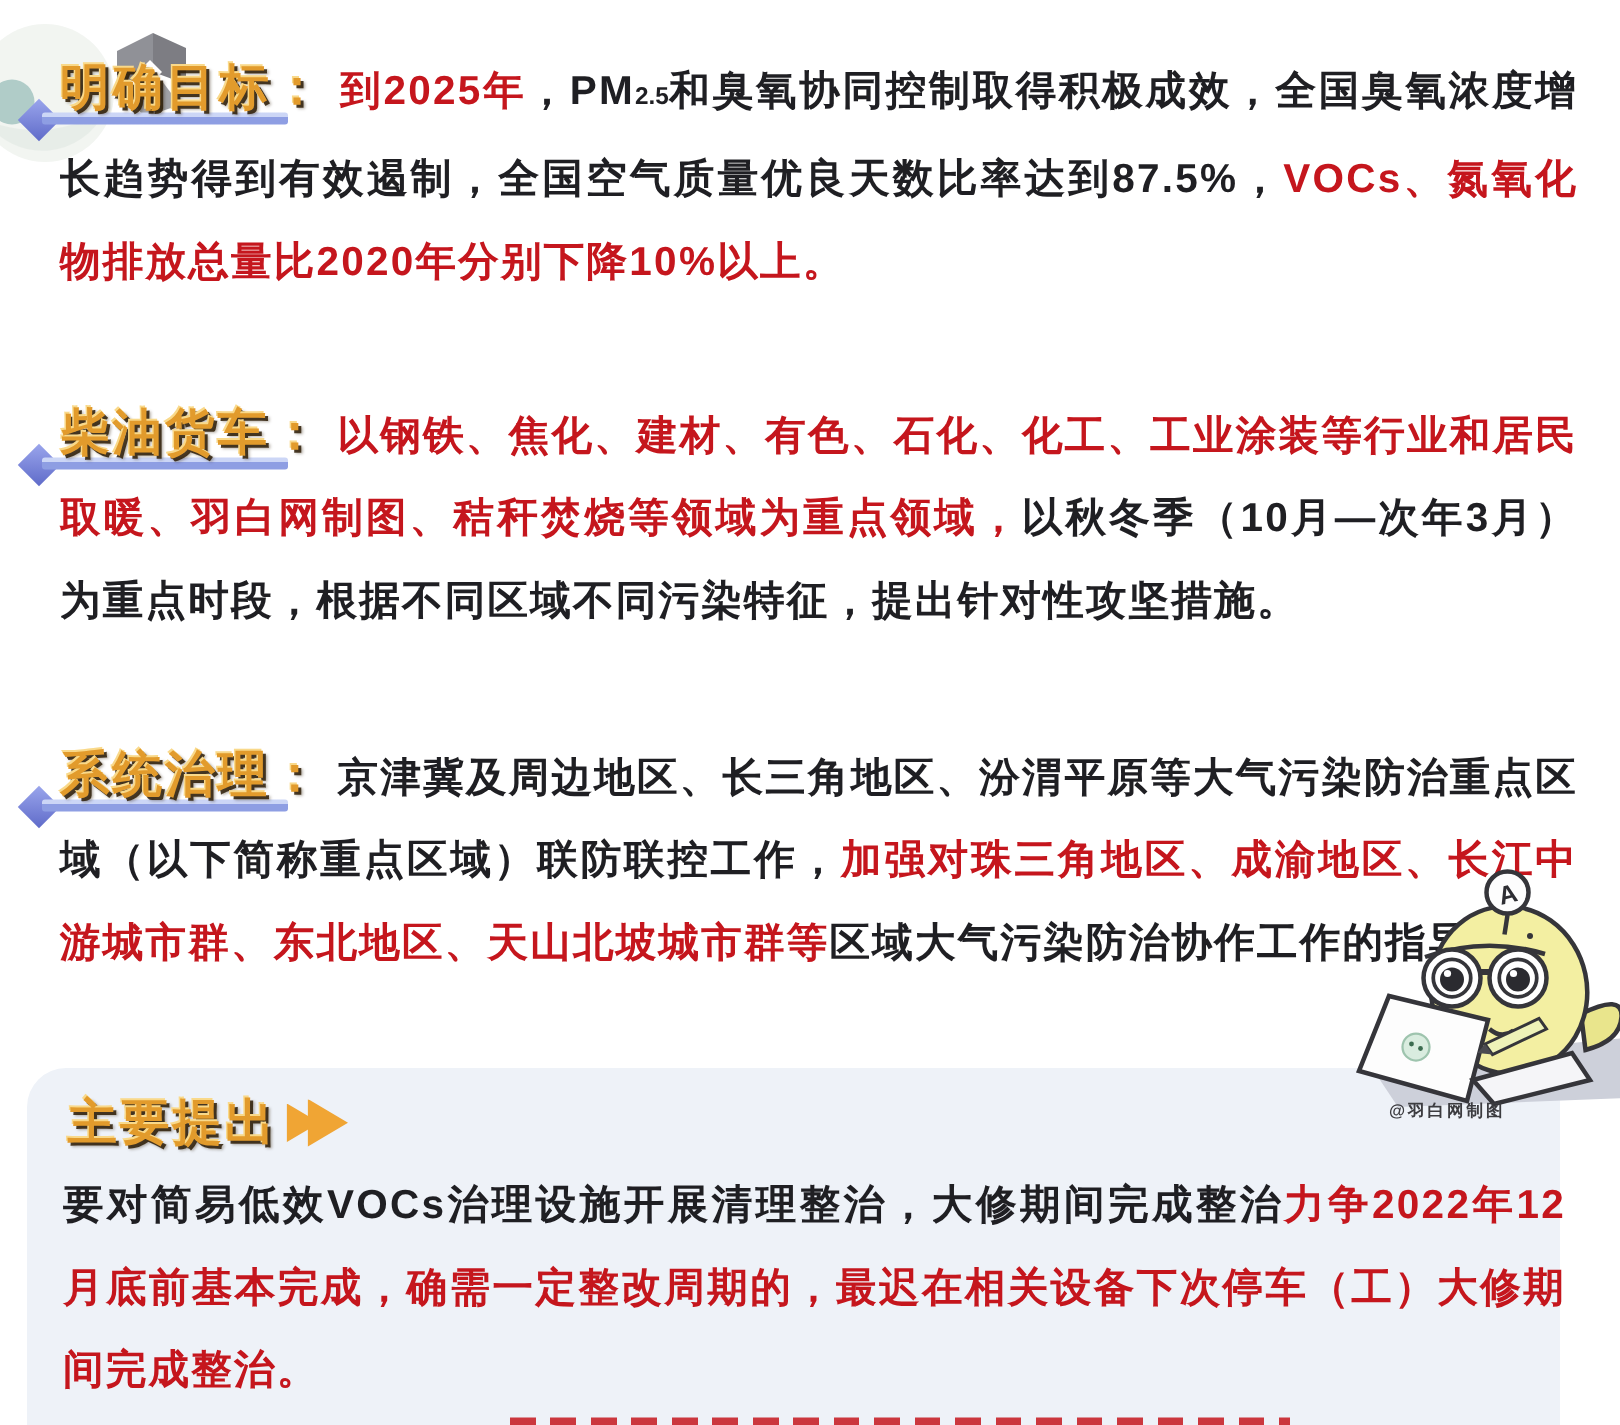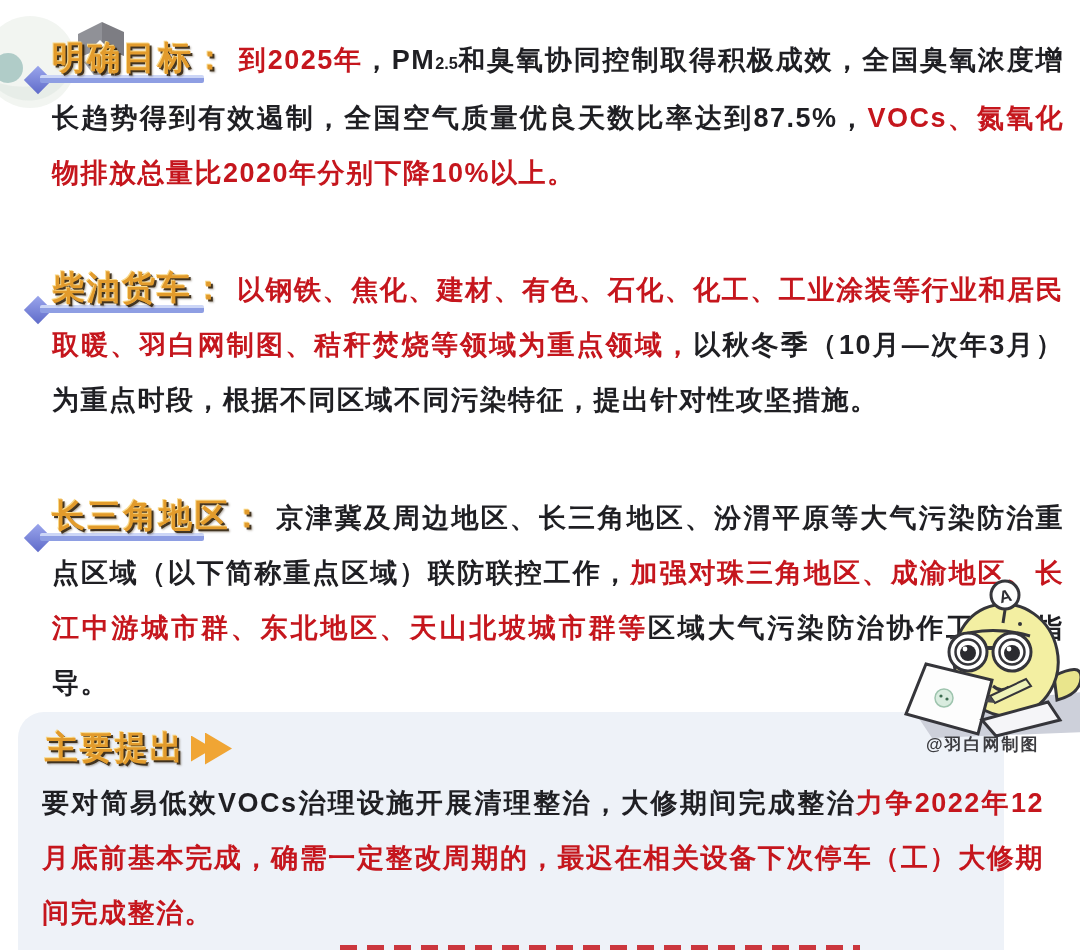--- a/index.html
+++ b/index.html
@@ -5,52 +5,52 @@
   :root{
     --red:#c5161d; --dark:#1f1f23; --gold:#e29b2c; --panel_bg:#eef2f8;
     --accent_bar:#8e9ee3; --accent_diamond:#7d88dd; --credit_gray:#3c3c40;
     --mascot_yellow:#f3efa2;
   }
   html,body{margin:0;padding:0;background:#ffffff;}
   .page{position:relative;width:1080px;height:950px;background:#ffffff;overflow:hidden;
         font-family:"Liberation Sans",sans-serif;font-weight:bold;}
 
   
-  .sec{position:absolute;left:52px;width:1012px;}
+  .sec{position:absolute;left:40px;width:1012px;}
   #sec0{top:30px}#sec1{top:260px}#sec2{top:488px}
   .para{position:relative;z-index:2;margin:0;font-size:27px;line-height:55px;
         letter-spacing:1.5px;text-align:justify;color:var(--dark);}
   .seg.red{color:var(--red);}
   .seg.dark{color:var(--dark);}
   .seg.small{font-size:.6em;letter-spacing:0;}
 
   .heading{font-size:33px;letter-spacing:2px;margin-right:10px;color:var(--gold);
            text-shadow:-1px -1px 0 #f9d98a,2px 2px 0 rgba(45,28,6,.85),3px 3px 2px rgba(45,28,6,.35);}
 
   
   .deco-bar{position:absolute;left:-12px;top:45px;width:164px;height:8px;z-index:1;border-radius:2px;
             background:linear-gradient(180deg,#ccd6f6 0 3px,var(--accent_bar) 3px);}
   .deco-diamond{position:absolute;left:-24px;top:40px;width:20px;height:20px;z-index:1;
             transform:rotate(45deg);background:linear-gradient(135deg,#9aa5ec,#5f6bc9);}
 
   
   .panel{position:absolute;left:18px;top:712px;width:986px;height:238px;
-         background:var(--panel_bg);border-radius:26px 0 0 0;}
+         background:var(--panel_bg);border-radius:26px 0 0 0;padding-left:36px;}
   .panel-heading-row{position:absolute;left:27px;top:14px;display:flex;align-items:center;}
   .arrow{width:22px;height:26px;background:#f0a534;margin-left:4px;
          clip-path:polygon(0 0,100% 50%,0 100%);filter:drop-shadow(2px 2px 0 rgba(60,40,10,.45));}
   .arrow.big{width:27px;height:32px;margin-left:-8px;}
   .panel-para{position:absolute;left:24px;top:64px;width:1002px;}
   .clipped-strip{position:absolute;left:322px;top:233px;width:520px;height:6px;opacity:.85;
          background:repeating-linear-gradient(90deg,var(--red) 0 17px,transparent 17px 27px);}
 
   
   .corner-logo{position:absolute;left:0;top:0;z-index:0;opacity:.9;}
   .mascot{position:absolute;left:896px;top:568px;z-index:4;}
-  .credit{position:absolute;left:926px;top:733px;z-index:5;font-size:17px;
+  .credit{position:absolute;left:926px;top:733px;z-index:5;font-size:11px;
           letter-spacing:2px;color:var(--credit_gray);}
 </style>
 </head>
 <body>
 
 <div class="page">
 
   <svg class="corner-logo" width="210" height="135" viewBox="0 0 210 135">
     <circle cx="30" cy="62" r="46" fill="#f1f4f0"></circle>
     <path d="M-10,80 A46,46 0 0 0 70,74 Q30,96 -10,80 Z" fill="#e2eae4" opacity=".8"></path>
@@ -71,21 +71,21 @@
 
   <section class="sec" id="sec1">
     <span class="deco-diamond"></span>
     <span class="deco-bar"></span>
     <p class="para"><span class="heading">柴油货车：</span><span><span class="seg red">以钢铁、焦化、建材、有色、石化、化工、工业涂装等行业和居民取暖、羽白网制图、秸秆焚烧等领域为重点领域，</span><span class="seg dark">以秋冬季（10月—次年3月）为重点时段，根据不同区域不同污染特征，提出针对性攻坚措施。</span></span></p>
   </section>
 
   <section class="sec" id="sec2">
     <span class="deco-diamond"></span>
     <span class="deco-bar"></span>
-    <p class="para"><span class="heading">长三角地区：</span><span><span class="seg dark">京津冀及周边地区、长三角地区、汾渭平原等大气污染防治重点区域（以下简称重点区域）联防联控工作，</span><span class="seg red">加强对珠三角地区、成渝地区、长江中游城市群、东北地区、天山北坡城市群等</span><span class="seg dark">区域大气污染防治协作工作的指导。</span></span></p>
+    <p class="para"><span class="heading">系统治理：</span><span><span class="seg dark">京津冀及周边地区、长三角地区、汾渭平原等大气污染防治重点区域（以下简称重点区域）联防联控工作，</span><span class="seg red">加强对珠三角地区、成渝地区、长江中游城市群、东北地区、天山北坡城市群等</span><span class="seg dark">区域大气污染防治协作工作的指导。</span></span></p>
   </section>
 
   <div class="panel">
     <div class="panel-heading-row">
       <span class="heading" style="margin-right:2px">主要提出</span>
       <span class="arrow"></span>
       <span class="arrow big"></span>
     </div>
     <p class="para panel-para"><span><span class="seg dark">要对简易低效VOCs治理设施开展清理整治，大修期间完成整治</span><span class="seg red">力争2022年12月底前基本完成，确需一定整改周期的，最迟在相关设备下次停车（工）大修期间完成整治。</span></span></p>
     <div class="clipped-strip"></div>

